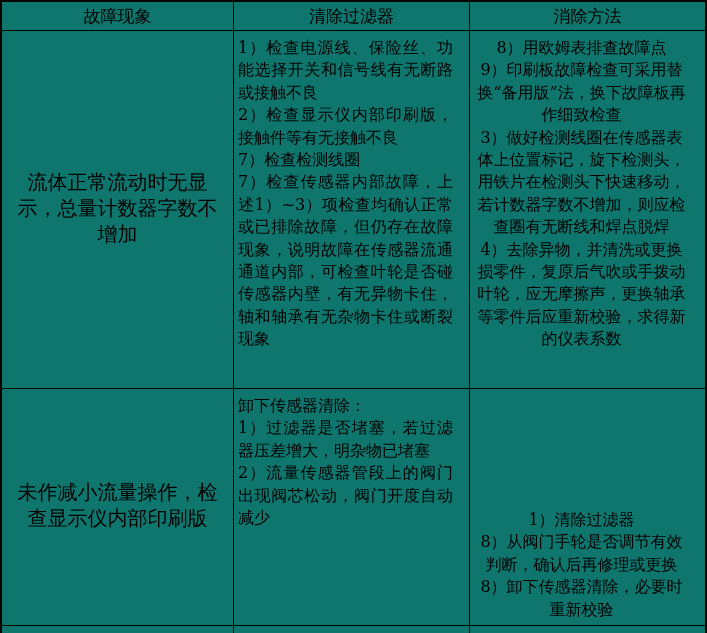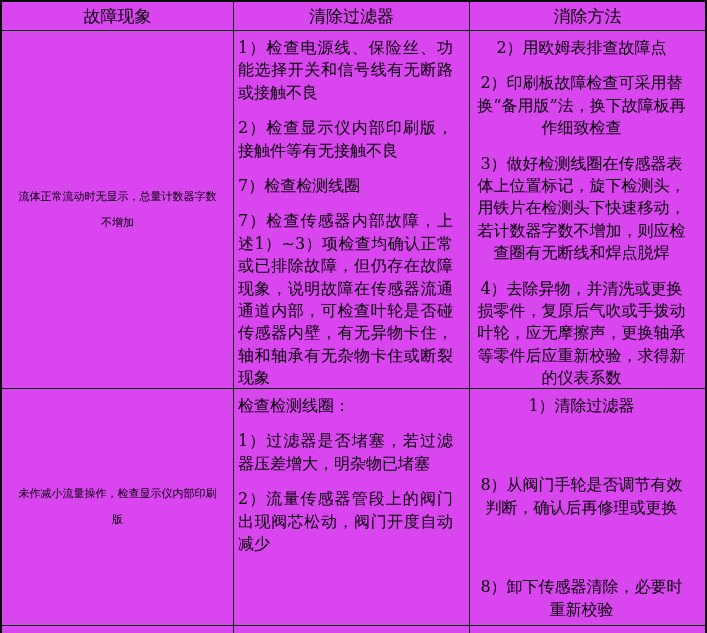--- a/index.html
+++ b/index.html
@@ -10,21 +10,21 @@
     color: #000000;
   }
   .table-wrap {
     position: relative;
     width: 707px;
     height: 633px;
     box-sizing: border-box;
     border: 2px solid #000;
     border-bottom: none;
     overflow: hidden;
-    background: #d946ef;
+    background: #0f766e;
   }
   .grid {
     display: grid;
     width: 100%;
     height: 100%;
     grid-template-columns: 232px 236px 1fr;
     grid-template-rows: 29px 358px 237px 1fr;
   }
   .cell {
     box-sizing: border-box;
@@ -40,37 +40,36 @@
     justify-content: center;
     font-size: 17px;
     line-height: 1;
   }
   .phenomenon-cell {
     display: flex;
     flex-direction: column;
     align-items: center;
     justify-content: center;
     text-align: center;
-    font-size: 11px;
+    font-size: 20px;
     line-height: 26px;
     padding: 2px 12px;
     font-family: Liberation Mono, monospace;
   }
   .text-cell {
     display: flex;
     flex-direction: column;
     justify-content: flex-start;
     font-size: 16px;
     line-height: 22.4px;
     padding: 6px 16px 4px 4px;
     text-align: justify;
     text-justify: inter-ideograph;
-    gap: 13px;
   }
-  .text-cell.v-center { justify-content: space-between; }
+  .text-cell.v-center { justify-content: flex-end; }
   .para { margin: 0; }
 </style>
 </head>
 <body>
 
 <div class="table-wrap">
   <div class="grid">
 
     <div class="cell header-cell">
       <span>故障现象</span>
@@ -85,31 +84,31 @@
     <div class="cell phenomenon-cell">
       <span>流体正常流动时无显示，总量计数器字数不增加</span>
     </div>
     <div class="cell text-cell">
         <div class="para">1）检查电源线、保险丝、功能选择开关和信号线有无断路或接触不良</div>
         <div class="para">2）检查显示仪内部印刷版，接触件等有无接触不良</div>
         <div class="para">7）检查检测线圈</div>
         <div class="para">7）检查传感器内部故障，上述1）~3）项检查均确认正常或已排除故障，但仍存在故障现象，说明故障在传感器流通通道内部，可检查叶轮是否碰传感器内壁，有无异物卡住，轴和轴承有无杂物卡住或断裂现象</div>
       </div>
     <div class="cell text-cell last-col">
-        <div class="para">2）用欧姆表排查故障点</div>
-        <div class="para">2）印刷板故障检查可采用替换“备用版”法，换下故障板再作细致检查</div>
+        <div class="para">8）用欧姆表排查故障点</div>
+        <div class="para">9）印刷板故障检查可采用替换“备用版”法，换下故障板再作细致检查</div>
         <div class="para">3）做好检测线圈在传感器表体上位置标记，旋下检测头，用铁片在检测头下快速移动，若计数器字数不增加，则应检查圈有无断线和焊点脱焊</div>
         <div class="para">4）去除异物，并清洗或更换损零件，复原后气吹或手拨动叶轮，应无摩擦声，更换轴承等零件后应重新校验，求得新的仪表系数</div>
       </div>
 
     <div class="cell phenomenon-cell">
       <span>未作减小流量操作，检查显示仪内部印刷版</span>
     </div>
     <div class="cell text-cell">
-        <div class="para">检查检测线圈：</div>
+        <div class="para">卸下传感器清除：</div>
         <div class="para">1）过滤器是否堵塞，若过滤器压差增大，明杂物已堵塞</div>
         <div class="para">2）流量传感器管段上的阀门出现阀芯松动，阀门开度自动减少</div>
       </div>
     <div class="cell text-cell v-center last-col">
         <div class="para">1）清除过滤器</div>
         <div class="para">8）从阀门手轮是否调节有效判断，确认后再修理或更换</div>
         <div class="para">8）卸下传感器清除，必要时重新校验</div>
       </div>
 
     <div class="cell stub"></div>

